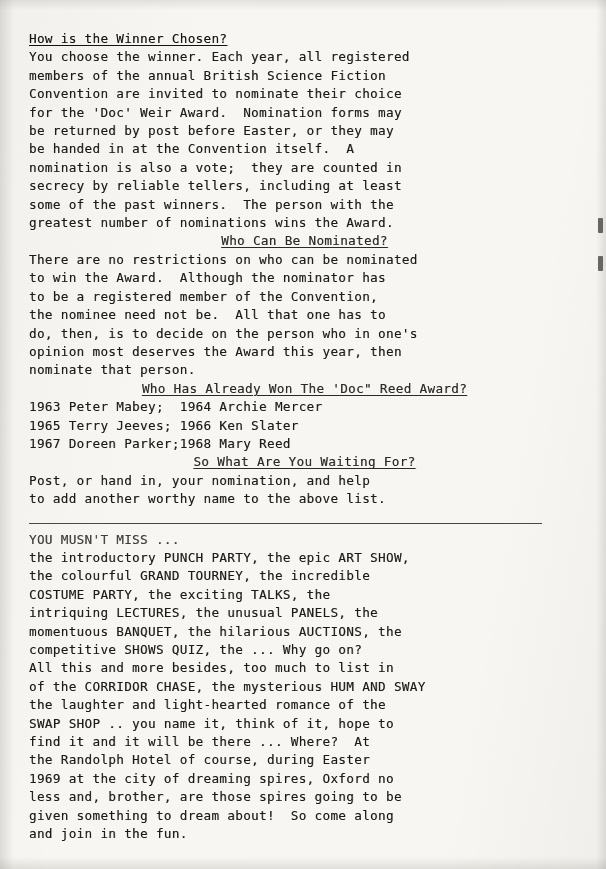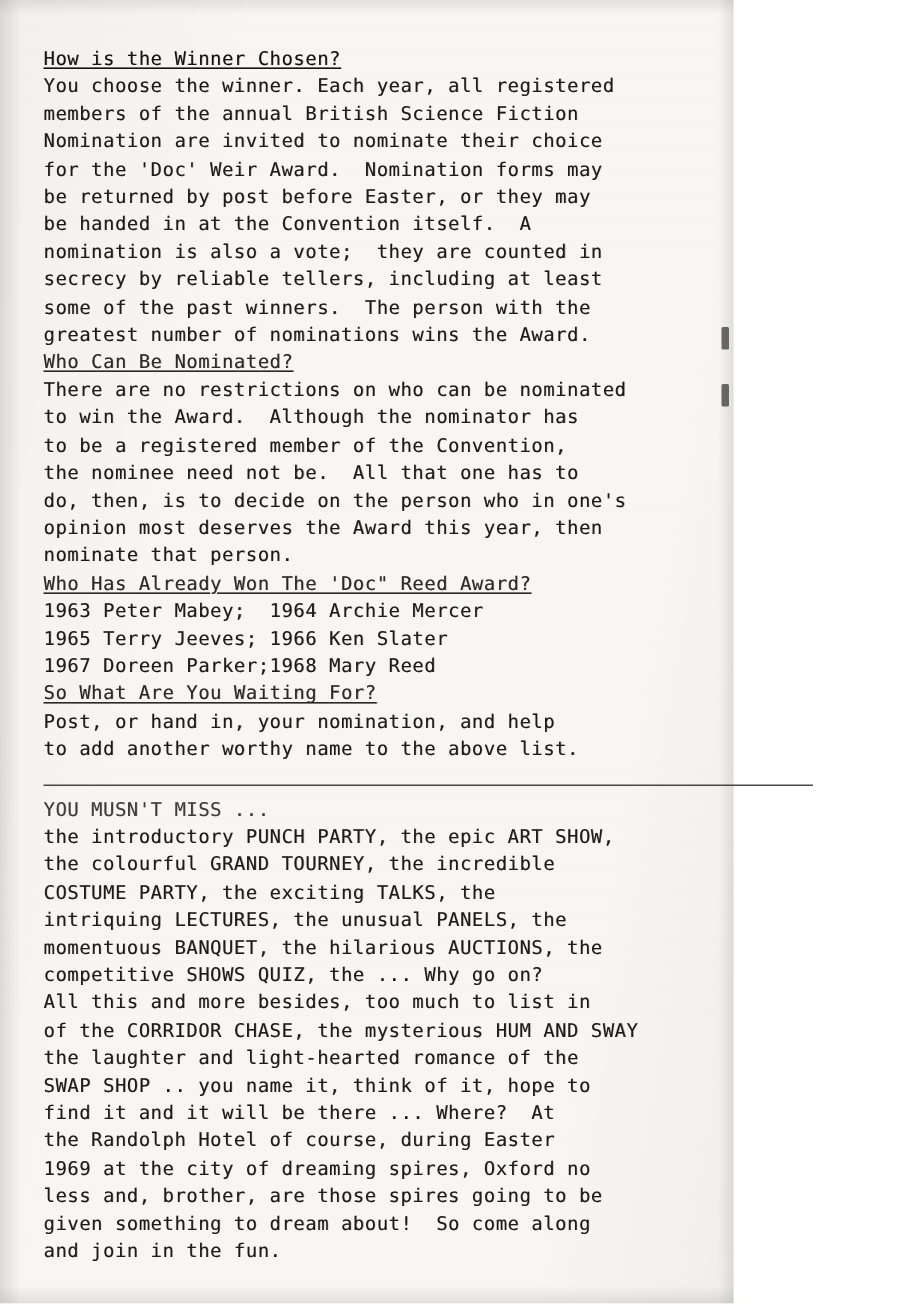--- a/index.html
+++ b/index.html
@@ -8,21 +8,21 @@
     background: #ffffff;
   }
   body {
     width: 606px;
     height: 869px;
     overflow: hidden;
     font-family: "DejaVu Sans Mono", monospace;
   }
   .page {
     position: relative;
-    width: 489px;
+    width: 606px;
     height: 869px;
     background: #f7f6f2;
     background-image:
       linear-gradient(100deg, rgba(0,0,0,0.025) 0%, rgba(0,0,0,0) 28%),
       linear-gradient(-80deg, rgba(0,0,0,0.03) 0%, rgba(0,0,0,0) 22%);
     box-sizing: border-box;
   }
   .scan-noise {
     position: absolute;
     inset: 0;
@@ -80,21 +80,21 @@
     line-height: 18.4px;
     letter-spacing: 0.35px;
     color: #1c1b19;
     white-space: pre;
     text-shadow: 0.35px 0 0 rgba(40,38,35,0.45);
   }
   .heading {
     text-decoration: underline;
     text-underline-offset: 2px;
   }
-  .fade-a { color: #2b2a27; }
+  .fade-a { color: #2b2a27; text-align: center; }
   .fade-b { color: #35332f; opacity: 0.94; }
   .strong { color: #141312; }
 
   .rule {
     height: 0;
     border-top: 1.3px solid #2a2926;
     margin: 9px 0 7px 0;
     width: 513px;
     opacity: 0.85;
   }
@@ -111,21 +111,21 @@
   <div class="edge-bottom"></div>
   <div class="punch p1"></div>
   <div class="punch p2"></div>
 
   <div class="content">
 
     <div class="section">
       <div class="line heading strong">How is the Winner Chosen?</div>
       <div class="line">You choose the winner. Each year, all registered</div>
       <div class="line">members of the annual British Science Fiction</div>
-      <div class="line">Nomination are invited to nominate their choice</div>
+      <div class="line">Convention are invited to nominate their choice</div>
       <div class="line">for the 'Doc' Weir Award.  Nomination forms may</div>
       <div class="line">be returned by post before Easter, or they may</div>
       <div class="line">be handed in at the Convention itself.  A</div>
       <div class="line">nomination is also a vote;  they are counted in</div>
       <div class="line">secrecy by reliable tellers, including at least</div>
       <div class="line">some of the past winners.  The person with the</div>
       <div class="line">greatest number of nominations wins the Award.</div>
     </div>
 
     <div class="section">

